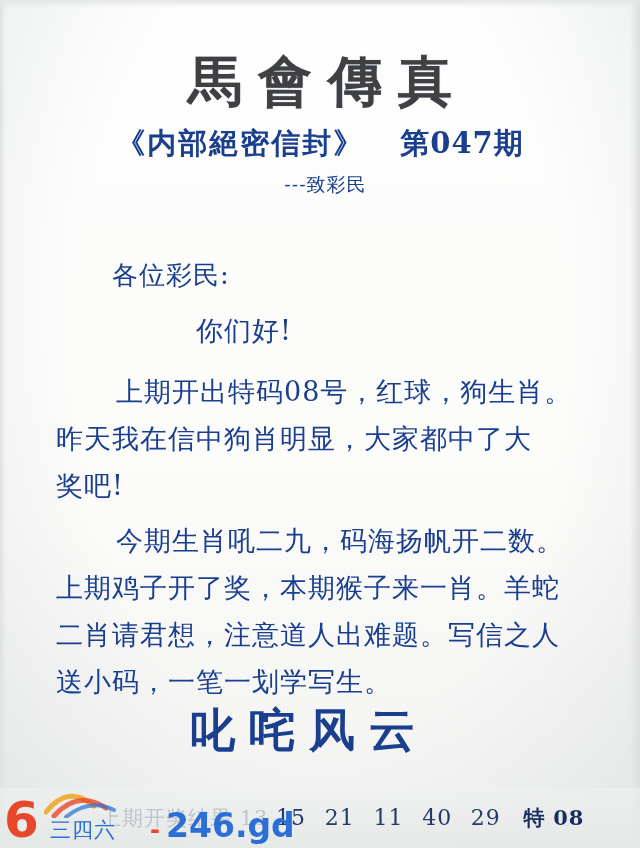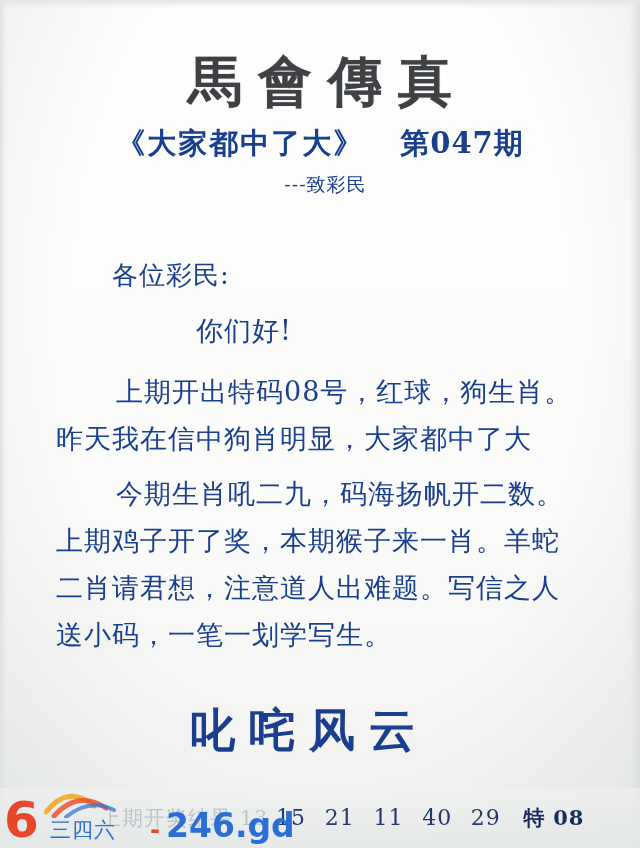--- a/index.html
+++ b/index.html
@@ -223,30 +223,31 @@
 <div id="page">
 
   <div id="paper-texture"></div>
   <div class="edge" id="edge-left"></div>
   <div class="edge" id="edge-right"></div>
   <div class="edge" id="edge-top"></div>
 
   <div id="title">馬會傳真</div>
 
   <div id="subtitle-row">
-    <span class="brackets">《大家都中了大》</span><span class="issue">第047期</span>
+    <span class="brackets">《内部絕密信封》</span><span class="issue">第047期</span>
   </div>
 
   <div id="dedication">---致彩民</div>
 
   <div id="body-text">
     <div class="line greeting">各位彩民:</div>
     <div class="line hello gap-small">你们好!</div>
     <div class="line indent gap-top">上期开出特码08号，红球，狗生肖。</div>
     <div class="line">昨天我在信中狗肖明显，大家都中了大</div>
+    <div class="line">奖吧!</div>
     <div class="line indent gap-small">今期生肖吼二九，码海扬帆开二数。</div>
     <div class="line">上期鸡子开了奖，本期猴子来一肖。羊蛇</div>
     <div class="line">二肖请君想，注意道人出难题。写信之人</div>
     <div class="line">送小码，一笔一划学写生。</div>
   </div>
 
   <div id="slogan">叱咤风云</div>
 
   <div id="footer-strip"></div>
 

